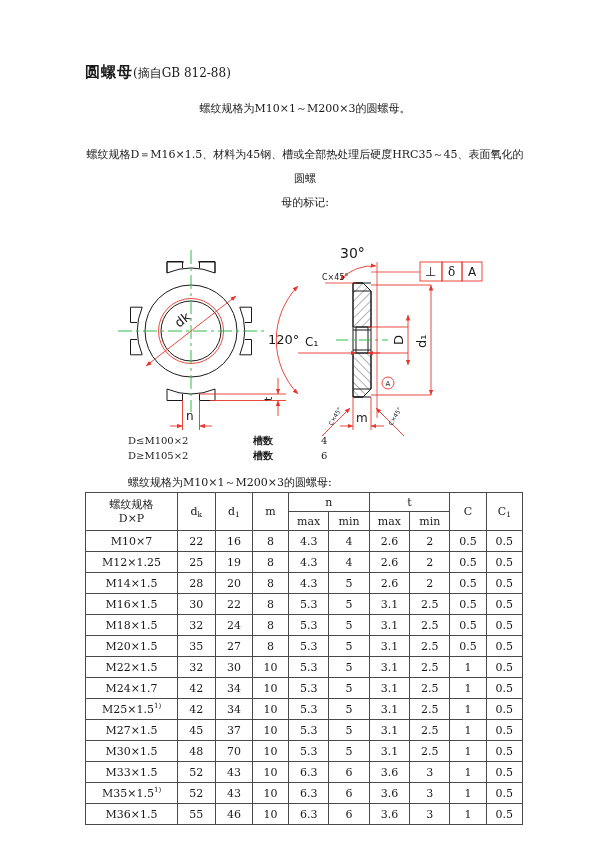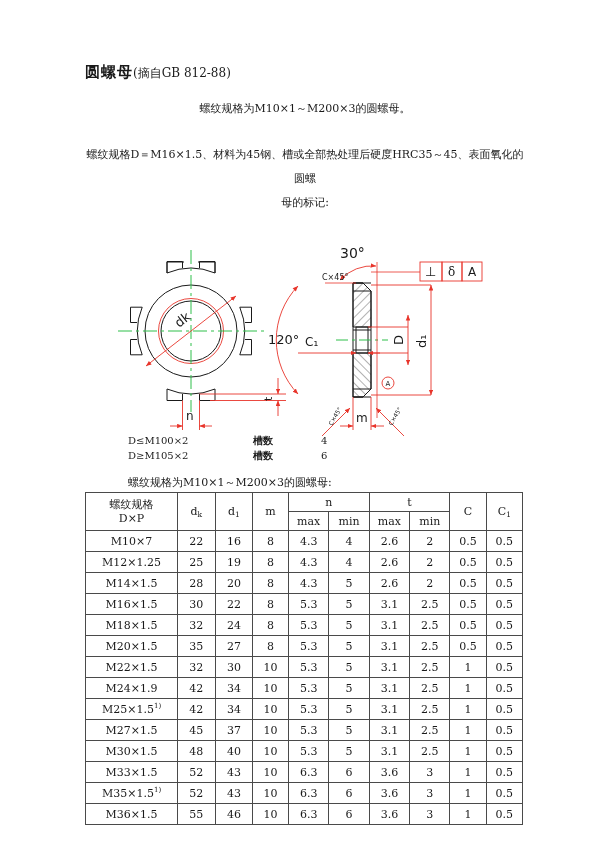--- a/index.html
+++ b/index.html
@@ -392,21 +392,21 @@
             <td class="c-d1">30</td>
             <td class="c-m">10</td>
             <td class="c-nmax">5.3</td>
             <td class="c-nmin">5</td>
             <td class="c-tmax">3.1</td>
             <td class="c-tmin">2.5</td>
             <td class="c-c">1</td>
             <td class="c-c1">0.5</td>
           </tr>
           <tr>
-            <td class="c-spec">M24×1.9</td>
+            <td class="c-spec">M24×1.7</td>
             <td class="c-dk">42</td>
             <td class="c-d1">34</td>
             <td class="c-m">10</td>
             <td class="c-nmax">5.3</td>
             <td class="c-nmin">5</td>
             <td class="c-tmax">3.1</td>
             <td class="c-tmin">2.5</td>
             <td class="c-c">1</td>
             <td class="c-c1">0.5</td>
           </tr>
@@ -430,21 +430,21 @@
             <td class="c-nmax">5.3</td>
             <td class="c-nmin">5</td>
             <td class="c-tmax">3.1</td>
             <td class="c-tmin">2.5</td>
             <td class="c-c">1</td>
             <td class="c-c1">0.5</td>
           </tr>
           <tr>
             <td class="c-spec">M30×1.5</td>
             <td class="c-dk">48</td>
-            <td class="c-d1">40</td>
+            <td class="c-d1">70</td>
             <td class="c-m">10</td>
             <td class="c-nmax">5.3</td>
             <td class="c-nmin">5</td>
             <td class="c-tmax">3.1</td>
             <td class="c-tmin">2.5</td>
             <td class="c-c">1</td>
             <td class="c-c1">0.5</td>
           </tr>
           <tr>
             <td class="c-spec">M33×1.5</td>

